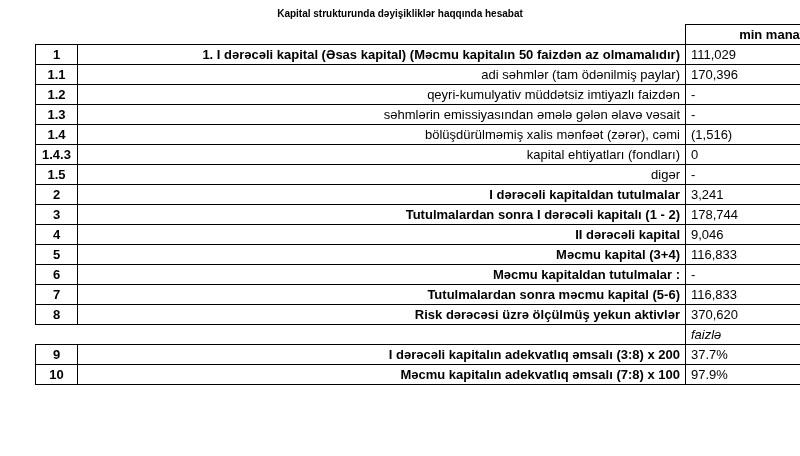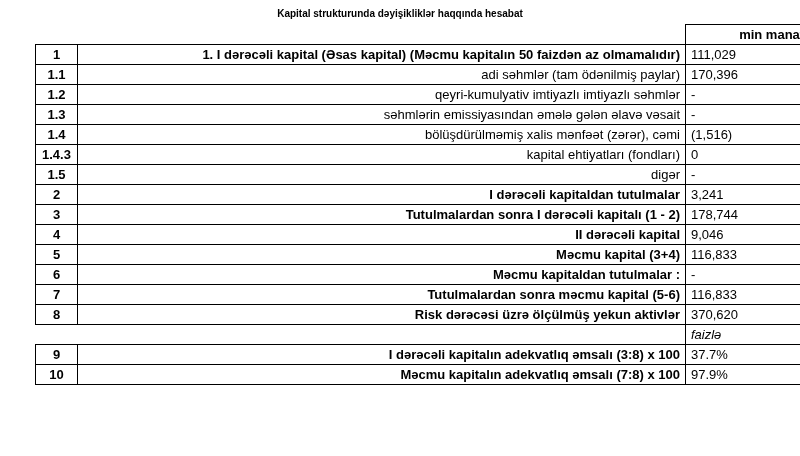--- a/index.html
+++ b/index.html
@@ -86,21 +86,21 @@
           <td class="desc bold">1. I dərəcəli kapital (Əsas kapital) (Məcmu kapitalın 50 faizdən  az olmamalıdır)</td>
           <td class="val">111,029</td>
         </tr>
         <tr>
           <td class="num">1.1</td>
           <td class="desc">adi səhmlər (tam ödənilmiş paylar)</td>
           <td class="val">170,396</td>
         </tr>
         <tr>
           <td class="num">1.2</td>
-          <td class="desc">qeyri-kumulyativ imtiyazlı imtiyazlı səhmlər</td>
+          <td class="desc">qeyri-kumulyativ müddətsiz imtiyazlı faizdən</td>
           <td class="val">-</td>
         </tr>
         <tr>
           <td class="num">1.3</td>
           <td class="desc">səhmlərin emissiyasından əmələ gələn  əlavə vəsait</td>
           <td class="val">-</td>
         </tr>
         <tr>
           <td class="num">1.4</td>
           <td class="desc">bölüşdürülməmiş xalis mənfəət (zərər), cəmi</td>
@@ -151,21 +151,21 @@
           <td class="desc bold">Risk dərəcəsi üzrə ölçülmüş  yekun aktivlər</td>
           <td class="val">370,620</td>
         </tr>
         <tr>
           <td class="num no-border"></td>
           <td class="desc no-border"></td>
           <td class="val percent">faizlə</td>
         </tr>
         <tr>
           <td class="num">9</td>
-          <td class="desc bold">I dərəcəli  kapitalın  adekvatlıq əmsalı (3:8) x 100</td>
+          <td class="desc bold">I dərəcəli  kapitalın  adekvatlıq əmsalı (3:8) x 200</td>
           <td class="val">37.7%</td>
         </tr>
         <tr>
           <td class="num">10</td>
           <td class="desc bold">Məcmu kapitalın  adekvatlıq  əmsalı (7:8) x 100</td>
           <td class="val">97.9%</td>
         </tr>
       </tbody>
   </table>
 </div>

